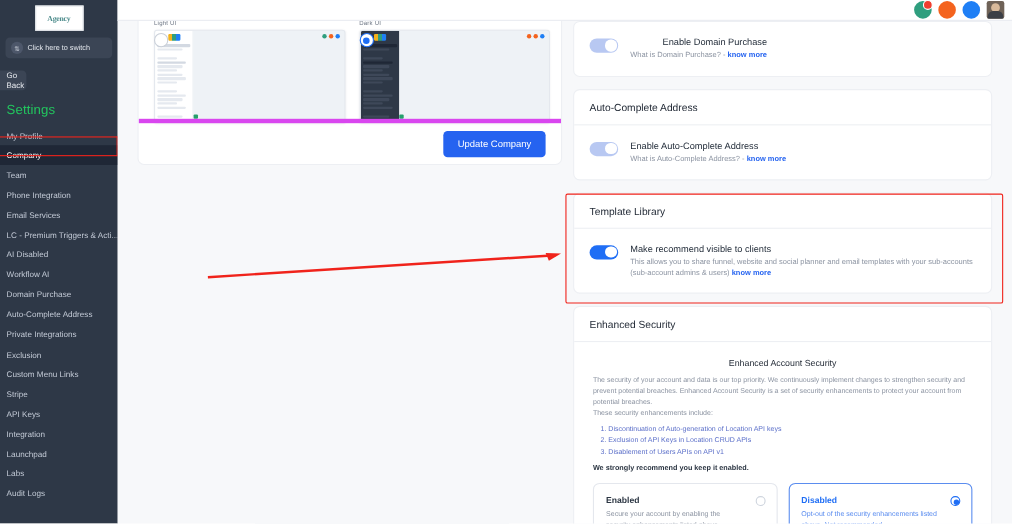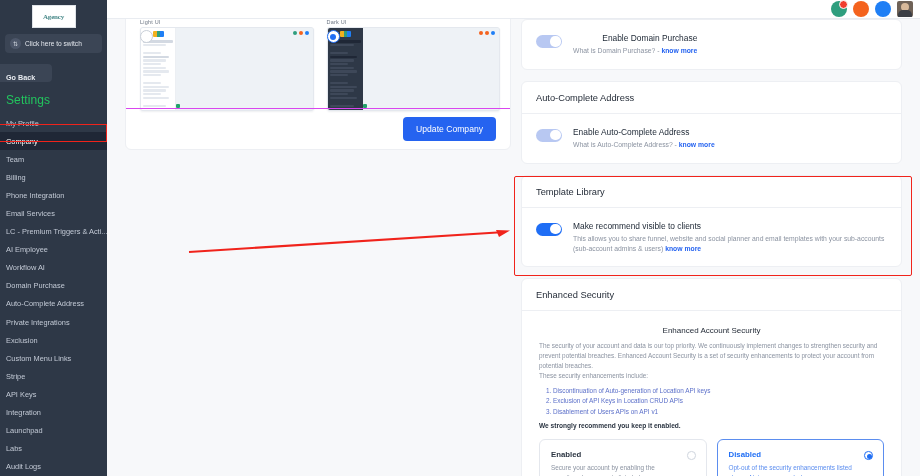--- a/index.html
+++ b/index.html
@@ -44,26 +44,25 @@
   .switch-ico {
     width: 11px; height: 11px; border-radius: 50%;
     background: #4d576a;
     display: flex; align-items: center; justify-content: center;
     font-size: 6px; color: #cfd5de; flex: 0 0 11px;
   }
   .switch-label { font-size: 6.6px; color: #e3e7ed; white-space: nowrap; }
 
   .go-back {
     margin: 11px 0 0 0;
-    width: 52px; height: 18px;
+    width: 24px; height: 18px;
     background: #3b4555;
     border-radius: 0 4px 4px 0;
-    display: flex; align-items: flex-end;
+    display: flex; align-items: center;
     padding-left: 6px;
-    font-weight: bold;
   }
   .go-back span { font-size: 7.2px; color: #e8ebf0; }
 
   .settings-title {
     padding: 11px 0 7px 6px;
     font-size: 12px; font-weight: normal; color: #22c55e;
     letter-spacing: 0.1px;
   }
   .nav { list-style: none; }
   .nav li {
@@ -184,21 +183,21 @@
   .mini-dots {
     position: absolute; right: 4px; top: 3px; display: flex; gap: 2px;
   }
   .mini-dots i { width: 4px; height: 4px; border-radius: 50%; display: block; }
   .green-chip {
     position: absolute; left: 0px; bottom: 2px;
     width: 4px; height: 4px; background: #24a06b; border-radius: 1px;
   }
   .theme-card-foot {
     position: absolute; left: 0; right: 0; bottom: 0; height: 41px;
-    border-top: 1px solid #d946ef;
+    border-top: 4px solid #d946ef;
     display: flex; align-items: center; justify-content: flex-end;
     padding-right: 14px;
   }
   .btn-primary {
     background: #2563f0; color: #ffffff;
     border: none; border-radius: 4px;
     font-size: 8.6px; padding: 7px 13px;
     font-family: "Liberation Sans", sans-serif;
     cursor: pointer;
   }
@@ -286,33 +285,30 @@
       <li>
           <span>My Profile</span>
         </li>
       <li class="active">
           <span>Company</span>
         </li>
       <li>
           <span>Team</span>
         </li>
       <li>
-          <span>Billing</span>
-        </li>
-      <li>
           <span>Phone Integration</span>
         </li>
       <li>
           <span>Email Services</span>
         </li>
       <li>
           <span>LC - Premium Triggers &amp; Acti...</span>
         </li>
       <li>
-          <span>AI Employee</span>
+          <span>AI Disabled</span>
         </li>
       <li>
           <span>Workflow AI</span>
         </li>
       <li>
           <span>Domain Purchase</span>
         </li>
       <li>
           <span>Auto-Complete Address</span>
         </li>

